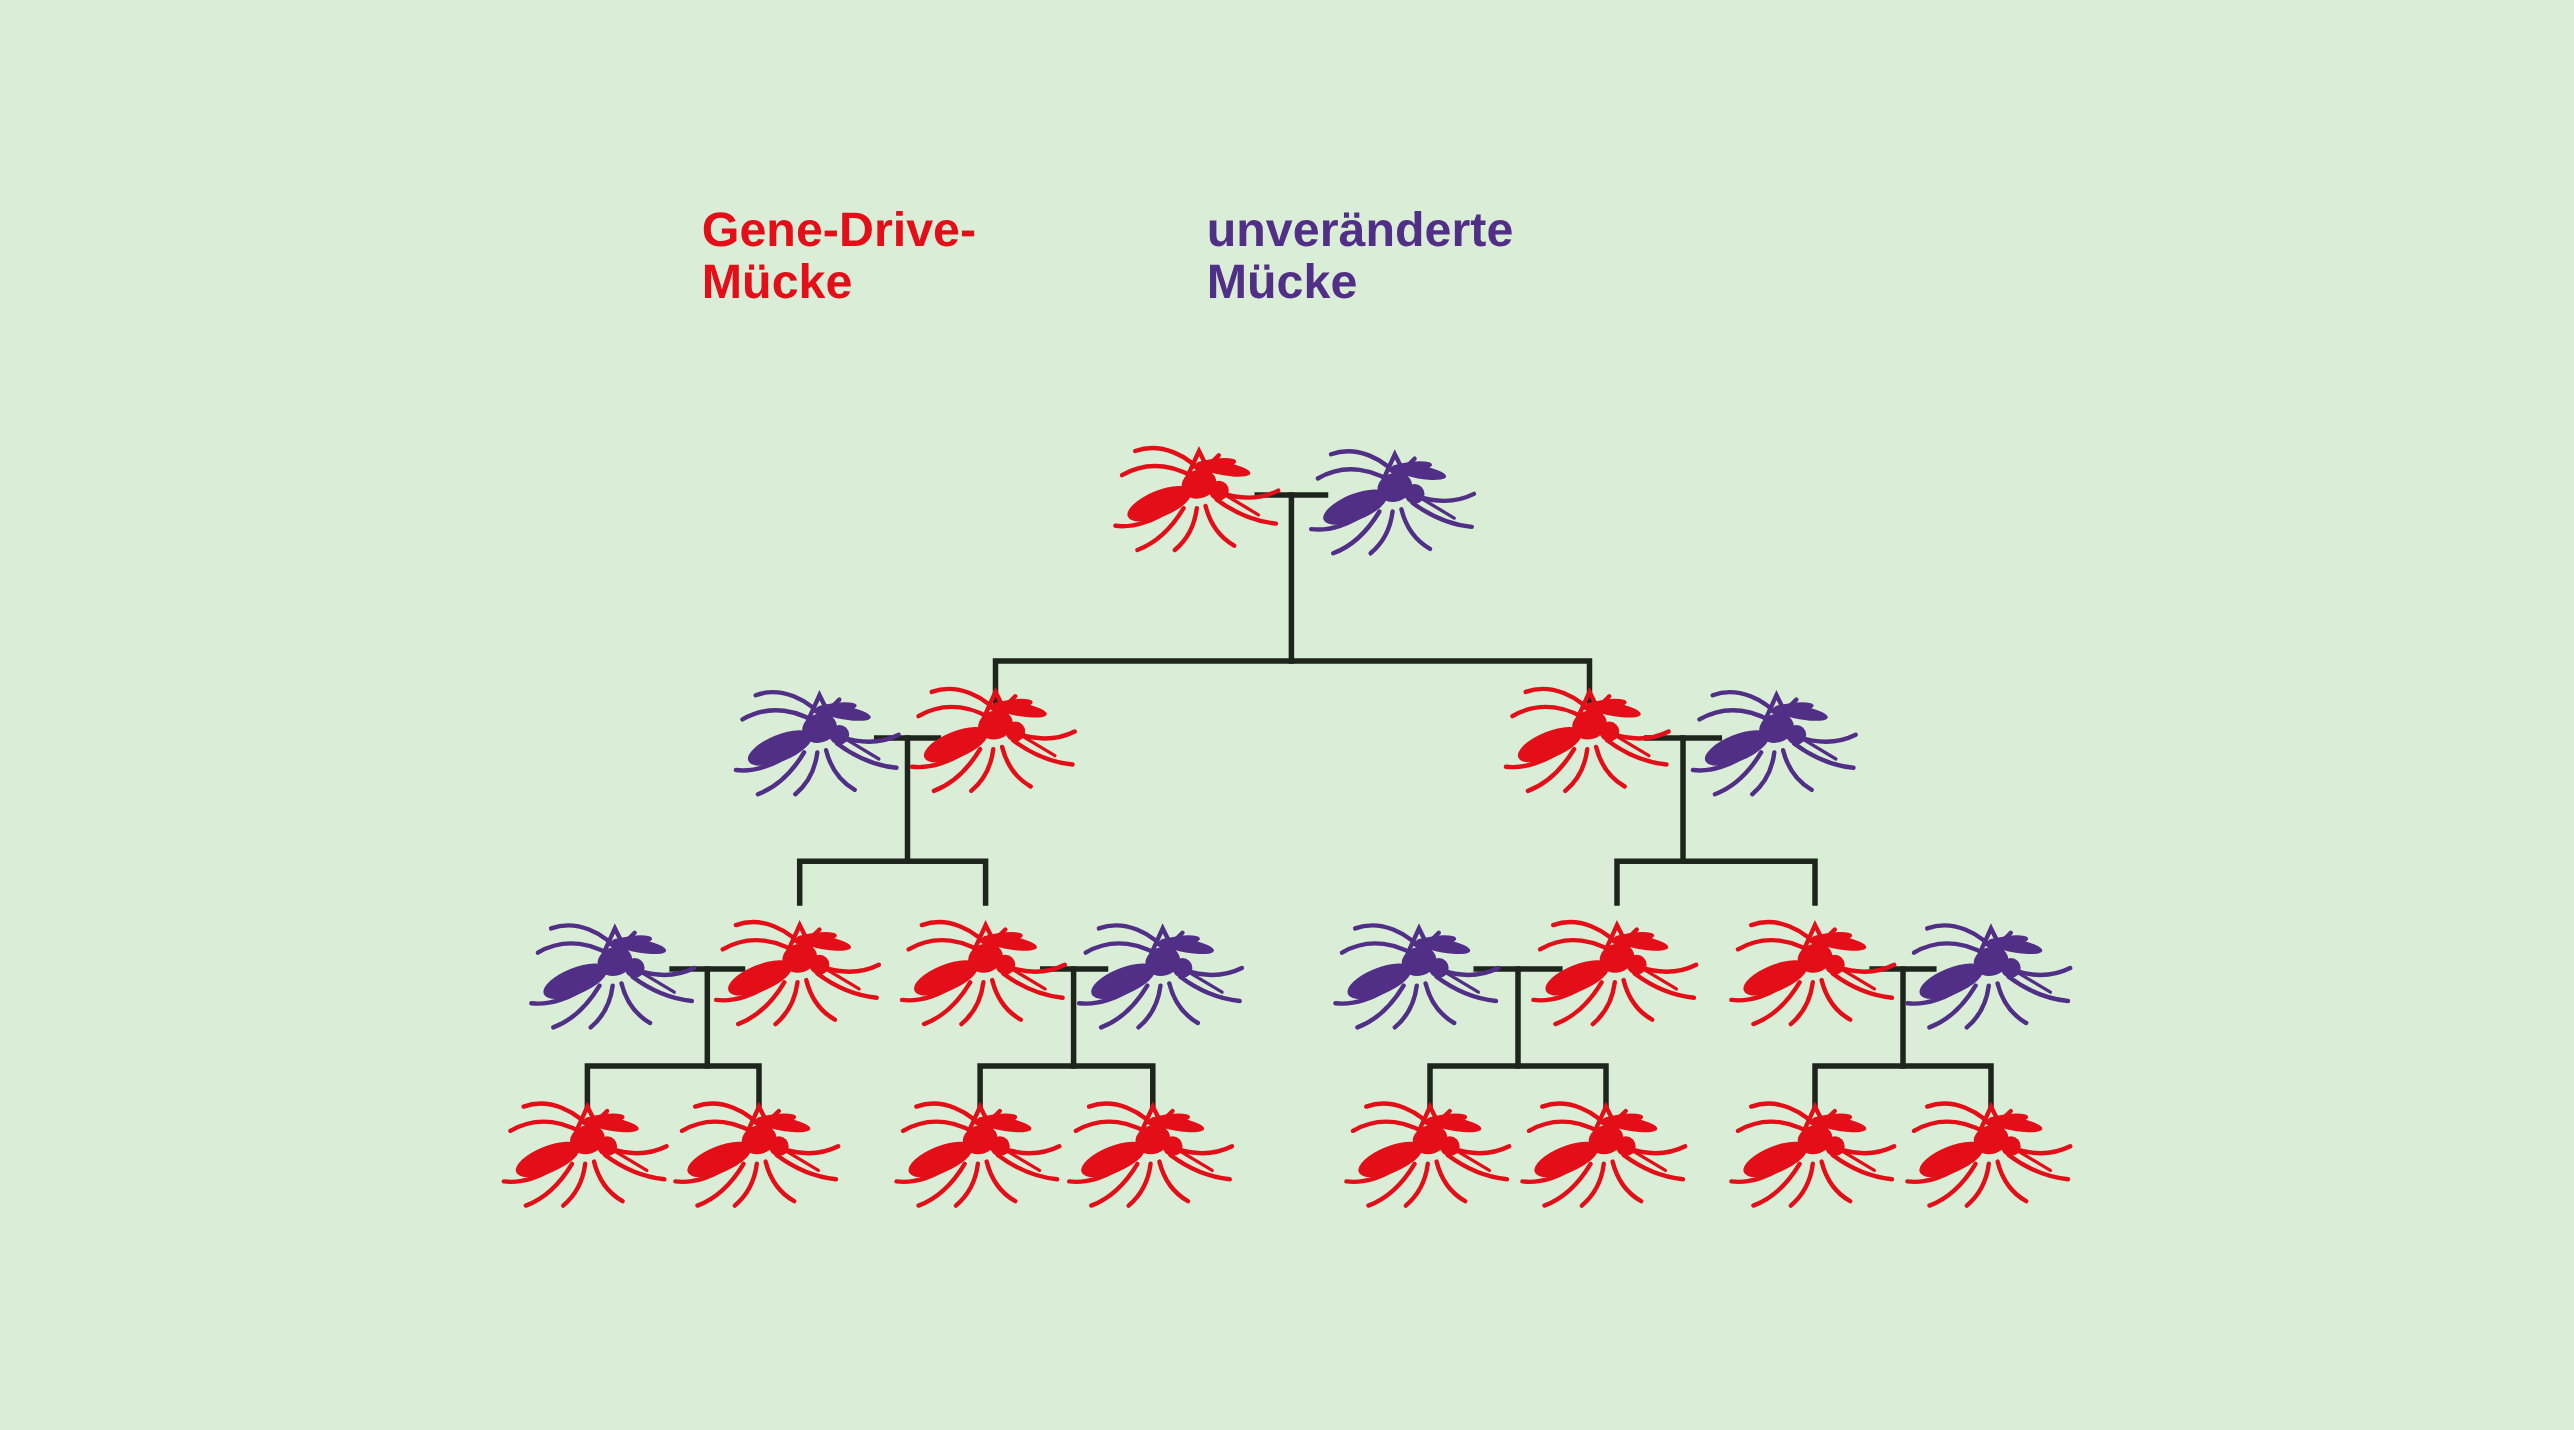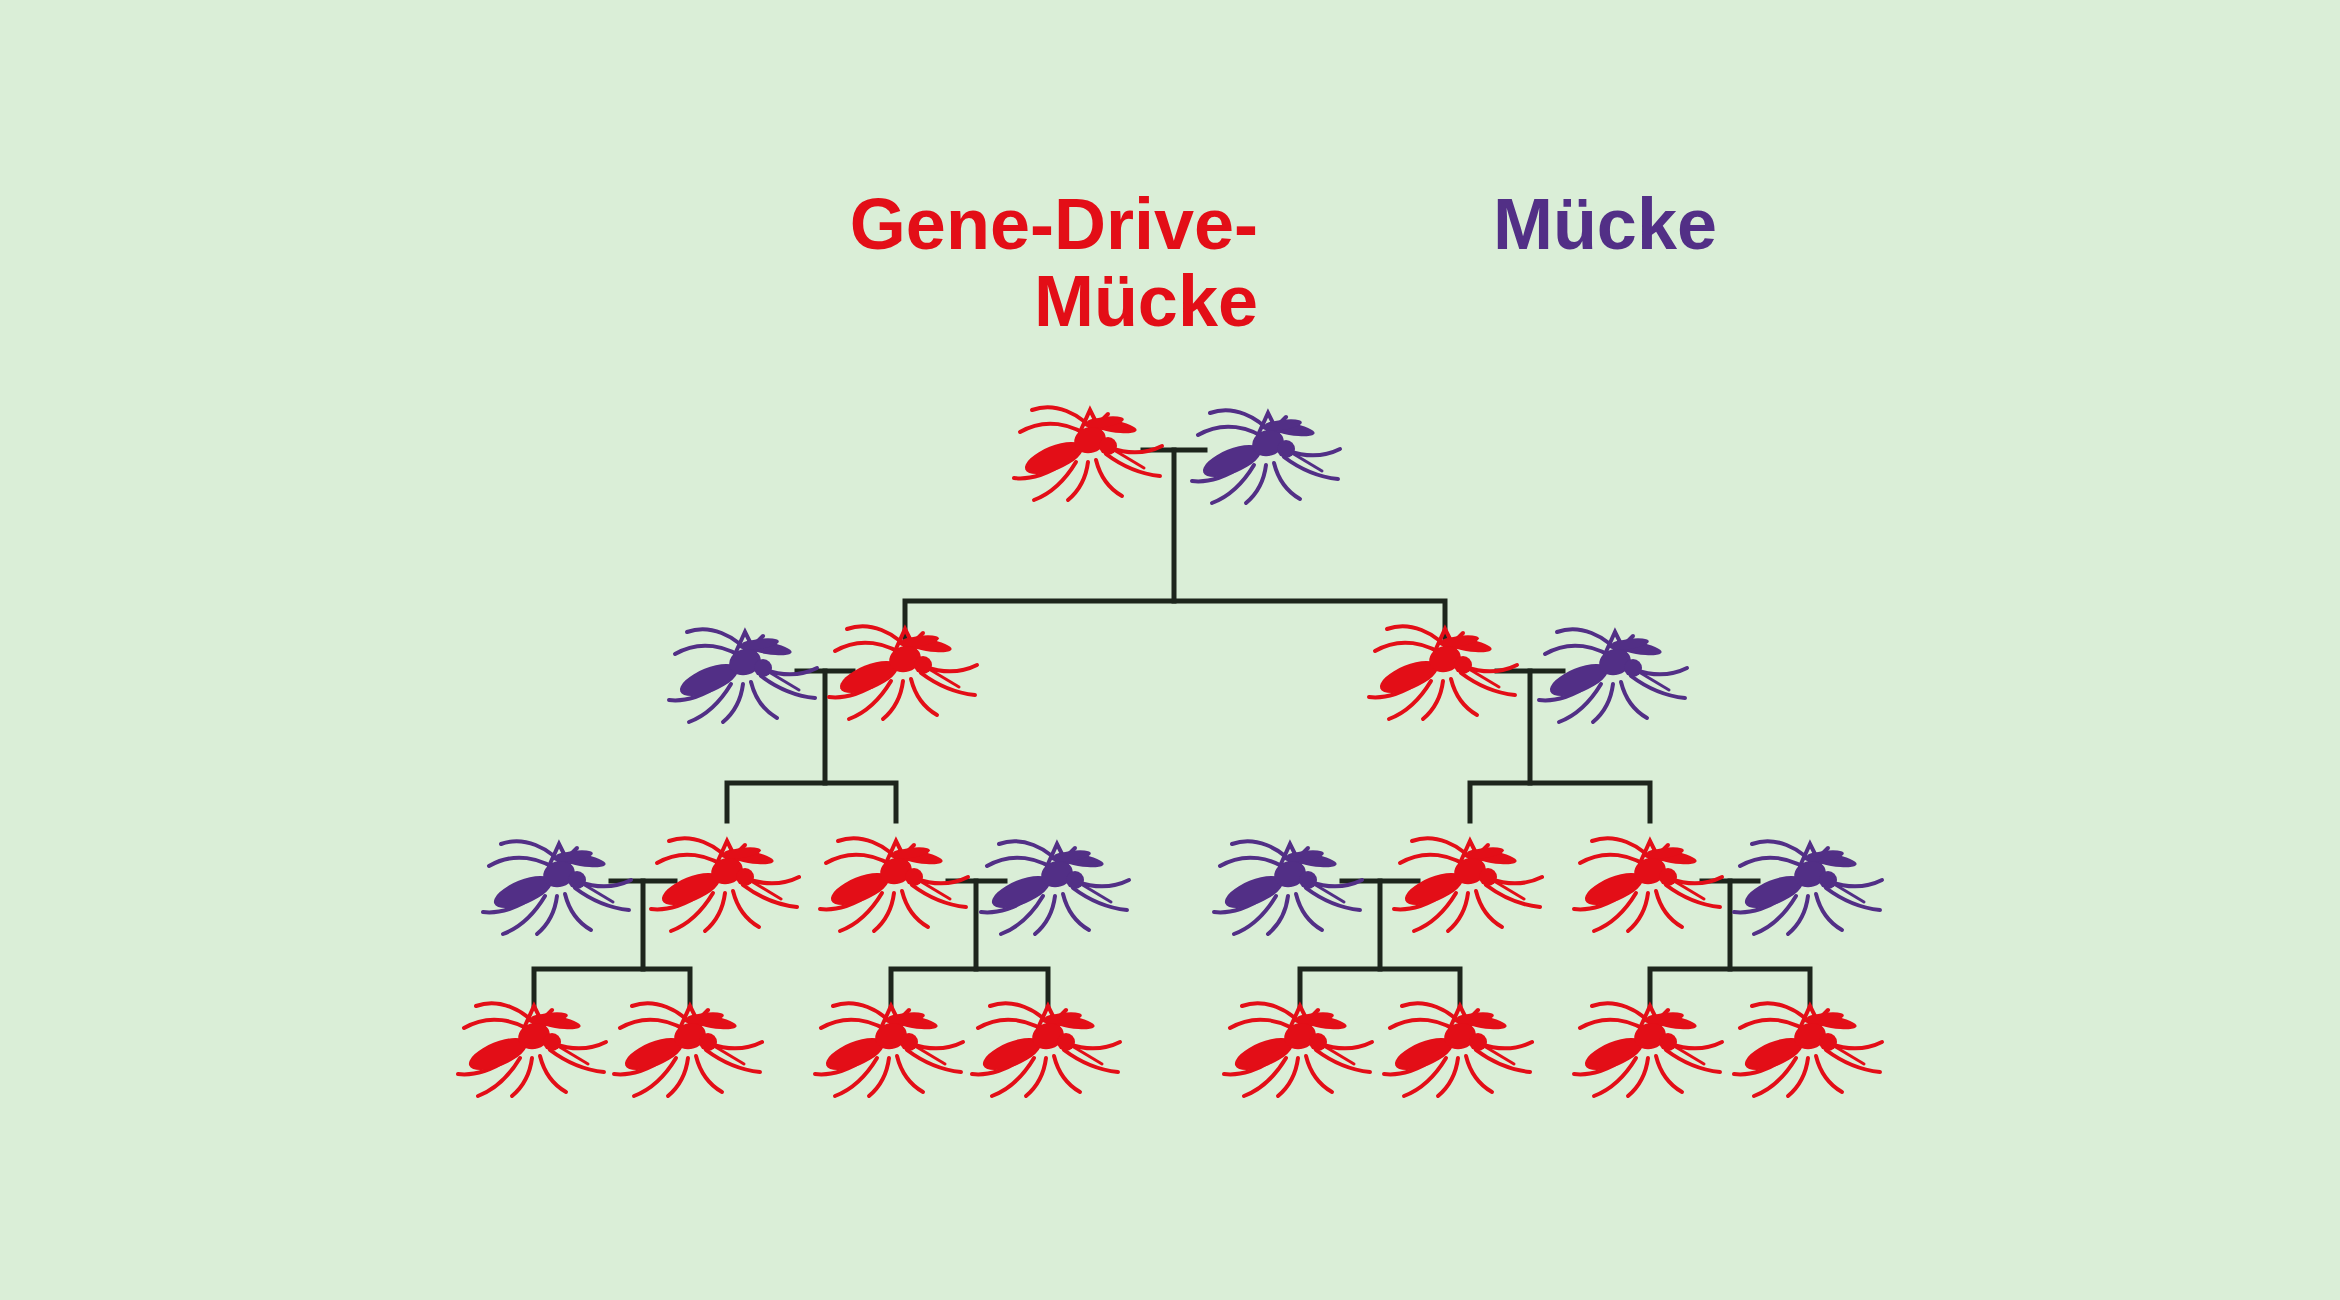--- a/index.html
+++ b/index.html
@@ -18,40 +18,41 @@
     stroke:var(--line-color,#1d251c);
     stroke-width:5;
     stroke-linecap:square;
   }
   .mosquito{color:#000;}
   .mosquito.gene-drive{color:var(--red,#e30e17);}
   .mosquito.unmodified{color:var(--purple,#522f86);}
   .label{
     position:absolute;
     width:620px;
-    text-align:right;
+    text-align:left;
     font-weight:700;
-    font-size:72px;
+    font-size:44px;
     line-height:1.07;
     letter-spacing:0px;
   }
   .label-red{color:var(--red,#e30e17);}
   .label-purple{color:var(--purple,#522f86);}
 </style>
 </head>
 <body style="background: rgb(218, 238, 215);">
 
 <div id="canvas">
 
   <div class="label label-red" style="left:638px;top:186px;">
     <div>Gene-Drive-</div>
     <div>Mücke</div>
   </div>
 
   <div class="label label-purple" style="left:1097px;top:186px;">
+    <div>unveränderte</div>
     <div>Mücke</div>
   </div>
 
   <svg id="pedigree-svg" viewBox="0 0 2340 1300" xmlns="http://www.w3.org/2000/svg">
     <defs>
       <symbol id="mosquito" viewBox="0 0 160 112">
         <g fill="none" stroke="currentColor" stroke-width="4" stroke-linecap="round">
 
           <path d="M88,40 C70,16 44,6 22,14"></path>
           <path d="M85,45 C62,26 34,22 10,36"></path>

